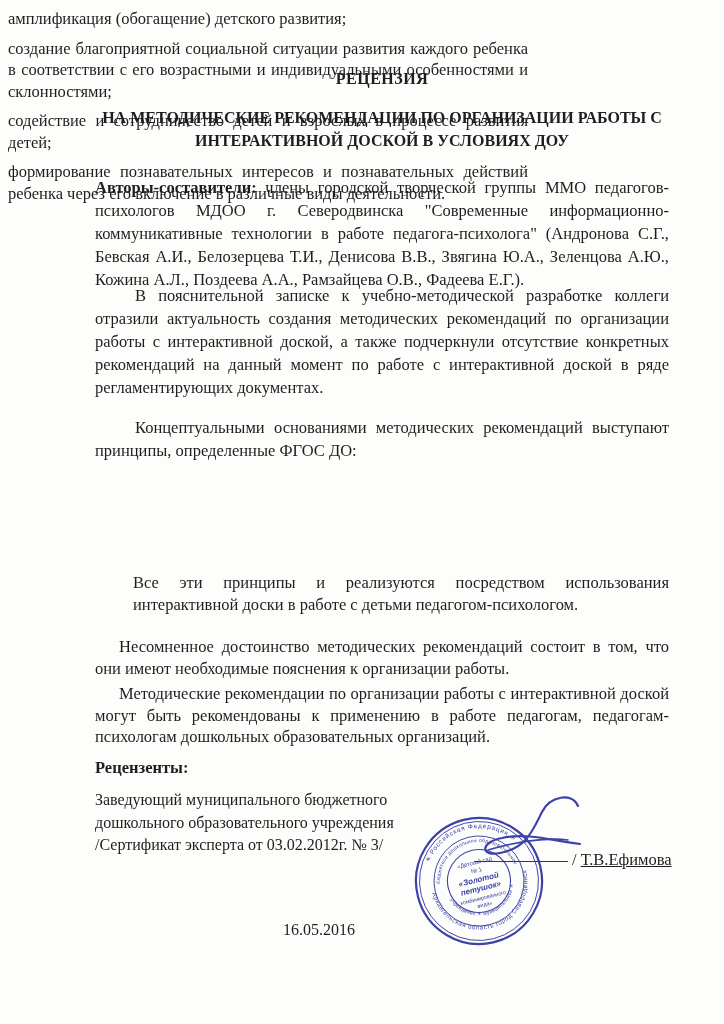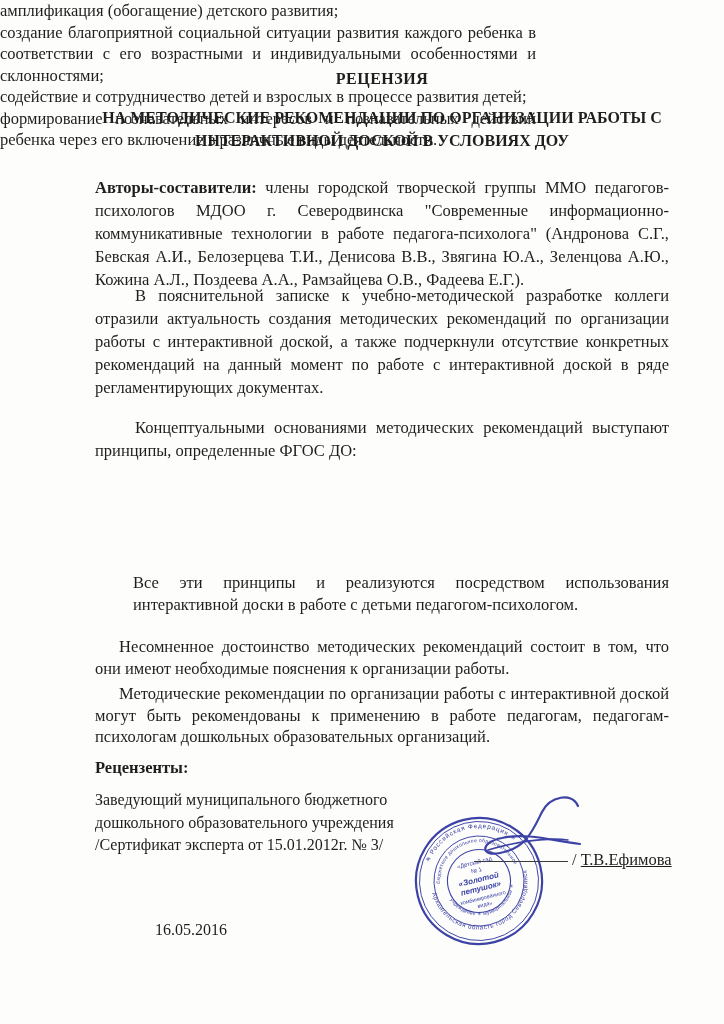--- a/index.html
+++ b/index.html
@@ -18,21 +18,21 @@
   .bold{font-weight:bold;}
   .title{top:70px;font-size:16px;font-weight:bold;letter-spacing:.5px;}
   .subtitle{top:106px;font-size:16px;font-weight:bold;line-height:23px;}
   .body-text{font-size:16.5px;line-height:23px;text-align:justify;margin-top:16px;}
   .authors{top:160px;}
   .p-intro{top:268px;text-indent:40px;}
   .p-sections{top:348px;text-indent:40px;}
   .p-principles{top:400px;text-indent:40px;}
   .bullet-list{top:450px;left:133px;width:536px;margin:0;padding:0;list-style:none;
     font-size:16.5px;line-height:21.5px;text-align:justify;}
-  .bullet-list li{position:relative;margin:0;padding:0;}
+  .bullet-list li{position:relative;margin:8px;padding:0;}
   .bullet-list li::before{
     content:"";position:absolute;left:-17px;top:9px;width:5px;height:5px;
     border-radius:50%;background:#1e1e1e;}
   .bullet-note{top:572px;left:133px;width:536px;font-size:16.5px;line-height:21.5px;text-align:justify;}
   .p-merit{top:620px;text-indent:24px;line-height:21.5px;}
   .p-recommend{top:667px;text-indent:24px;line-height:21.5px;}
   .reviewers-heading{top:758px;font-size:16.5px;font-weight:bold;}
   .reviewer-block{top:789px;font-size:16px;line-height:22.5px;}
   .date{top:921px;left:155px;font-size:16px;}
   .sig-line{position:absolute;top:861px;left:474px;width:94px;border-top:1.6px solid #3a3a3a;}
@@ -73,21 +73,21 @@
 
   <div class="col p-merit body-text">Несомненное достоинство методических рекомендаций состоит в том, что они  имеют необходимые   пояснения к организации работы.</div>
 
   <div class="col reviewers-heading">Рецензенты:</div>
 
   <div class="col p-recommend body-text">Методические рекомендации по организации работы с интерактивной доской могут быть рекомендованы к применению в работе педагогам, педагогам-психологам дошкольных образовательных организаций.</div>
 
   <div class="col reviewer-block">
     <div>Заведующий муниципального бюджетного</div>
     <div>дошкольного образовательного учреждения</div>
-    <div>/Сертификат эксперта от 15.01.2012г. № 3/</div>
+    <div>/Сертификат эксперта от 03.02.2012г. № 3/</div>
   </div>
 
   <div class="stamp">
     <svg viewBox="0 0 134 134" xmlns="http://www.w3.org/2000/svg">
       <defs>
         <path id="arcOuterTop" d="M 14,67 A 53,53 0 0 1 120,67"></path>
         <path id="arcOuterBottom" d="M 18.5,67 A 48.5,48.5 0 0 0 115.5,67"></path>
         <path id="arcInnerTop" d="M 28,67 A 39,39 0 0 1 106,67"></path>
         <path id="arcInnerBottom" d="M 32.5,67 A 34.5,34.5 0 0 0 101.5,67"></path>
       </defs>
@@ -124,15 +124,15 @@
     <svg viewBox="0 0 210 90" xmlns="http://www.w3.org/2000/svg">
       <path d="M 148,16 C 142,2 120,6 112,22 C 102,42 96,58 70,63 C 50,67 50,52 72,48 C 100,42 126,52 150,54" fill="none" stroke="currentColor" stroke-width="2.2" stroke-linecap="round"></path>
       <path d="M 58,60 C 84,52 118,47 138,50" fill="none" stroke="currentColor" stroke-width="1.6" stroke-linecap="round"></path>
     </svg>
   </div>
 
   <div class="sig-line"></div>
 
   <div class="sig-name"><span>/ </span><span class="nm">Т.В.Ефимова</span></div>
 
-  <div class="col date" style="left:155px;width:200px;">16.05.2016</div>
+  <div class="col date" style="left:155px;width:200px;text-align:right;">16.05.2016</div>
 
 </div>
 
 </body></html>

